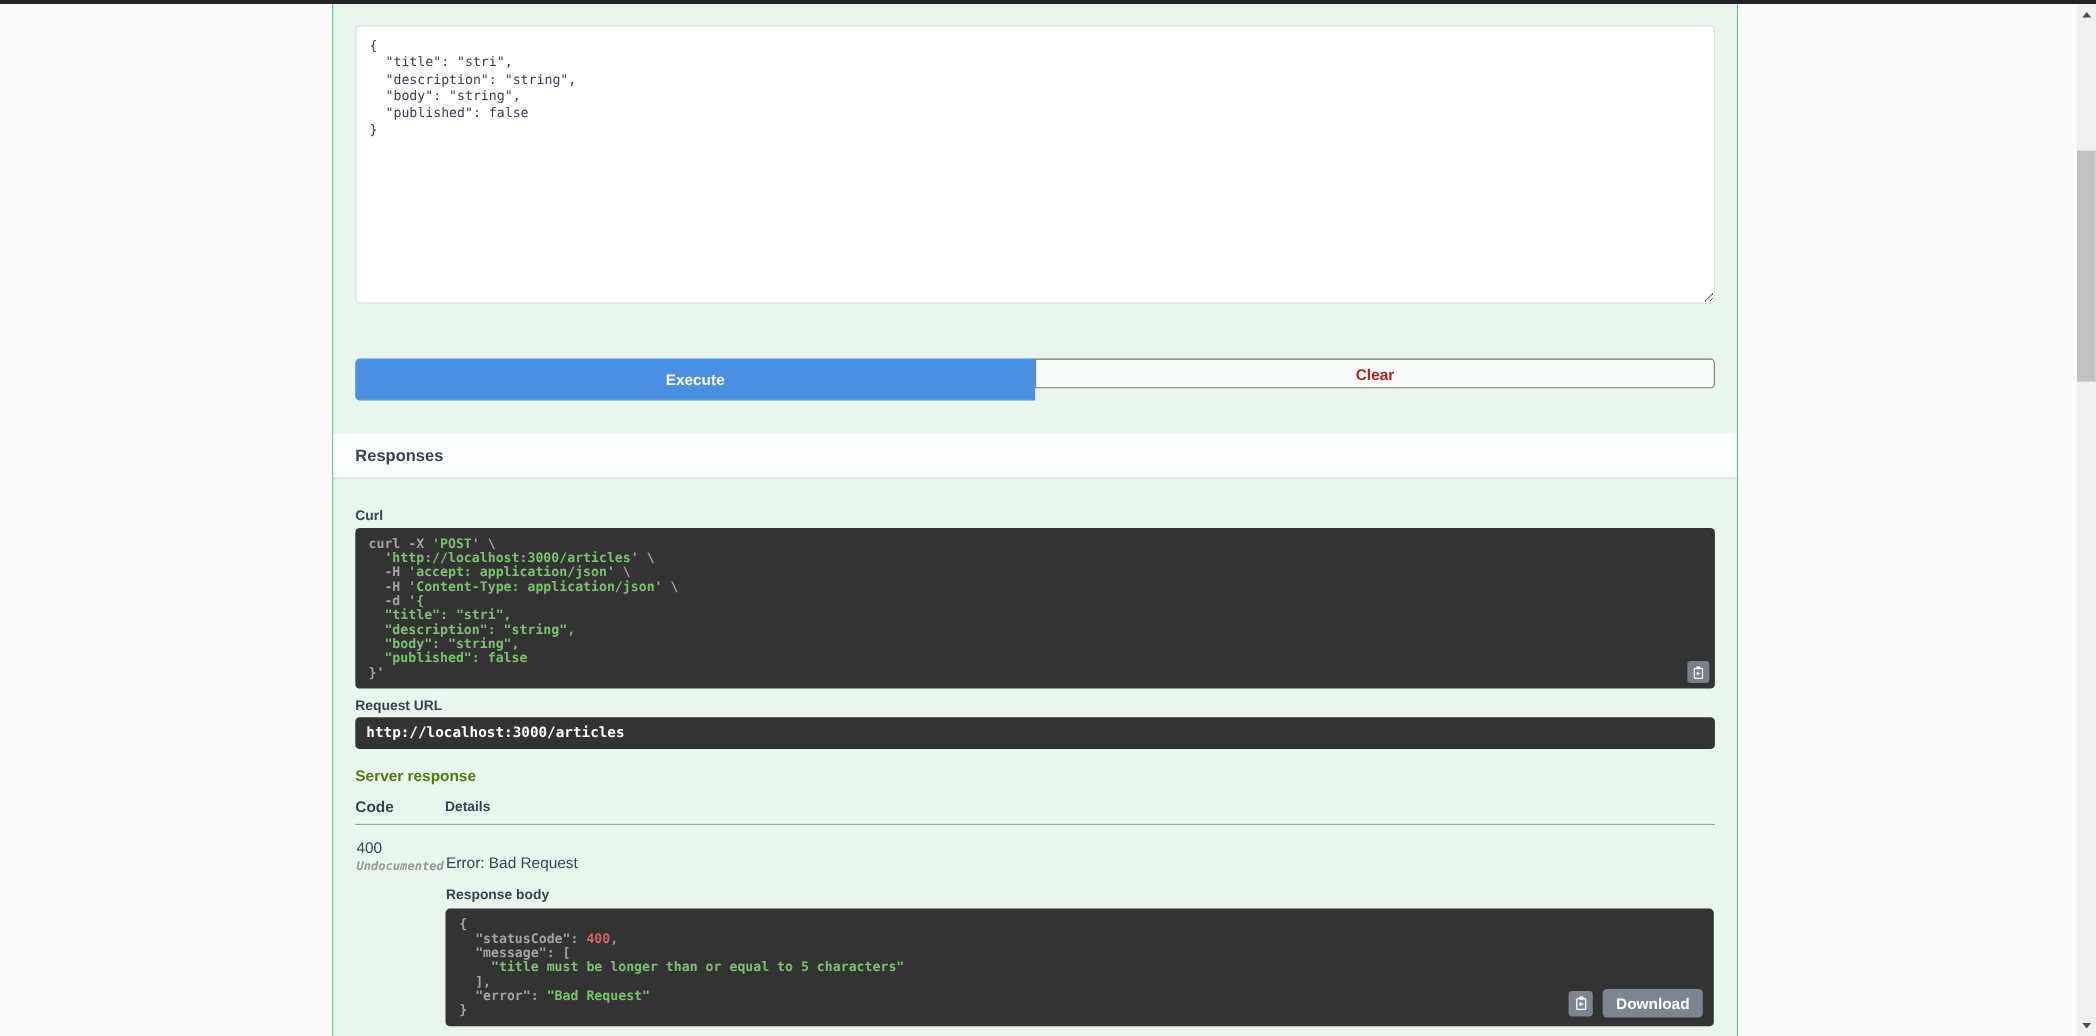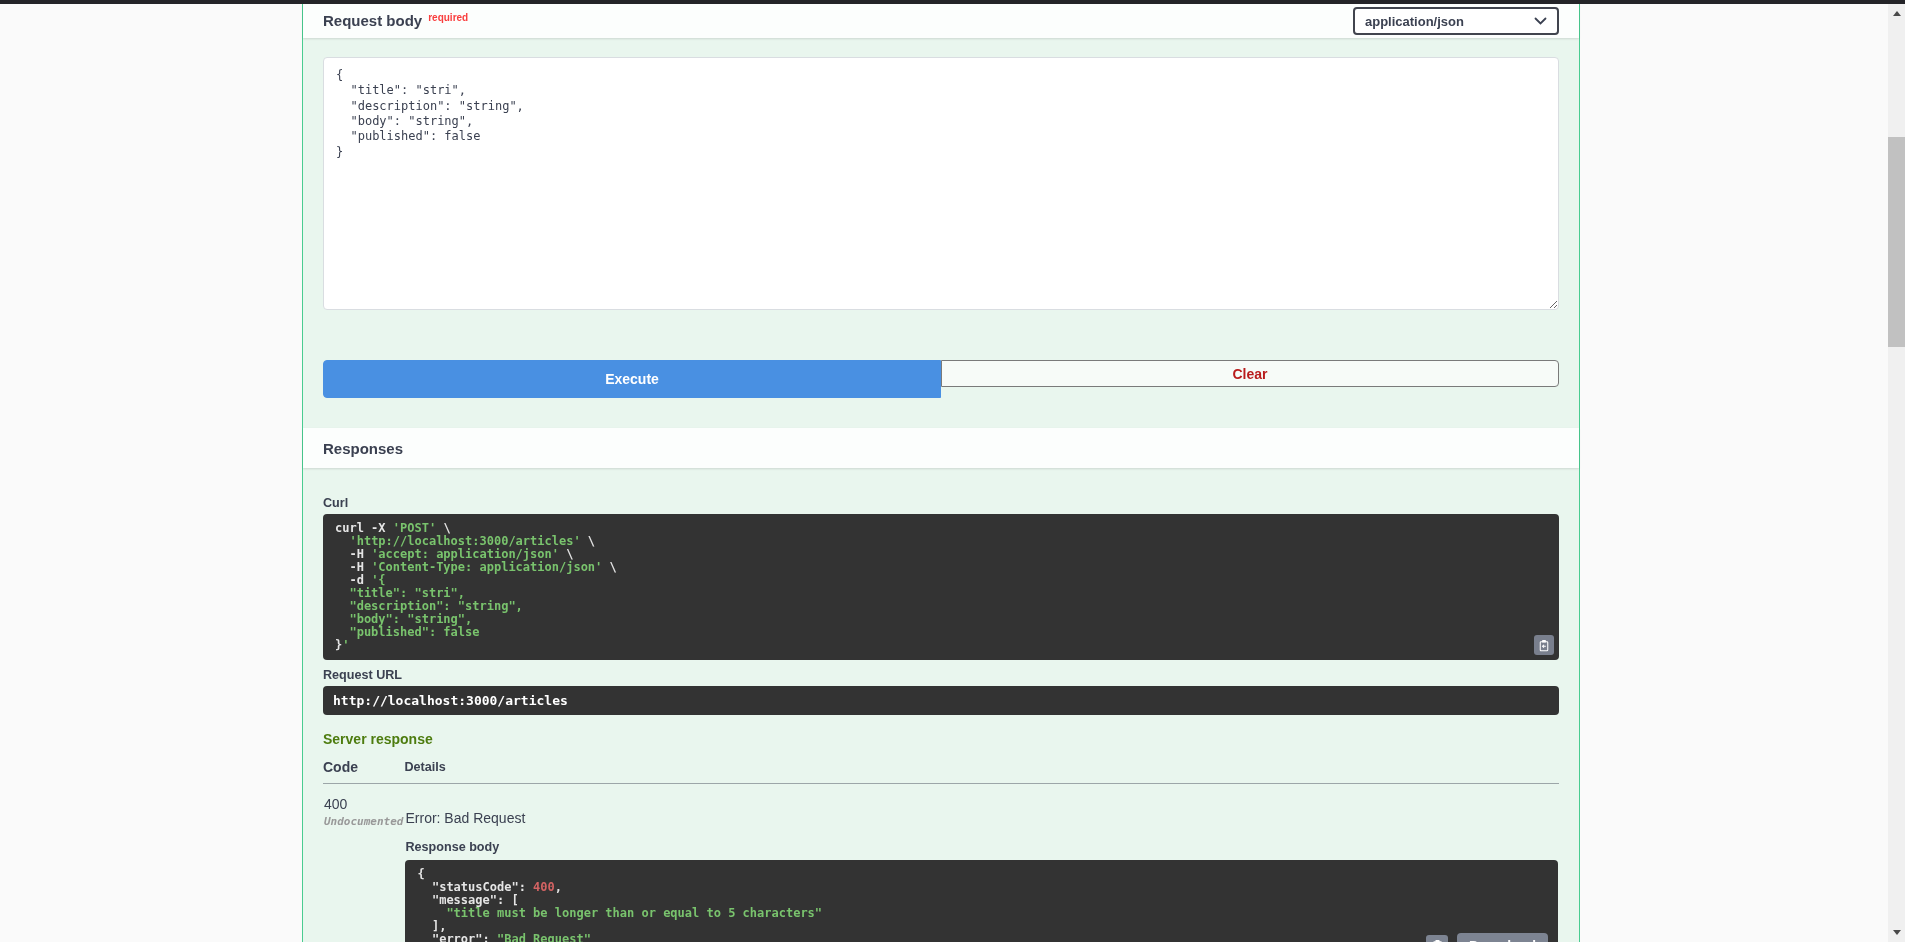--- a/index.html
+++ b/index.html
@@ -64,21 +64,21 @@
   .request-url-label { margin-top: 8px; }
 
   .code-block { position: relative; background: #333333; border-radius: 4px; }
   .code-block pre {
     margin: 0; padding: 8px 12px; overflow: hidden; white-space: pre;
     font-family: "DejaVu Sans Mono", monospace; font-size: 12px; line-height: 13px;
     font-weight: bold; color: #fff;
   }
   .curl-block pre { min-height: 142px; }
   .response-block pre { min-height: 99px; }
-  .tok-p { color: #e5e5e5; }
+  .tok-p { color: #a3a3a3; }
   .tok-s { color: #79c36d; }
   .tok-n { color: #d36363; }
 
   .copy-btn {
     position: absolute; right: 5px; bottom: 5px; width: 20px; height: 20px;
     background: rgba(125,132,146,.95); border: none; border-radius: 3px;
     display: flex; align-items: center; justify-content: center; cursor: pointer; padding: 0;
   }
 
   .request-url-pre {
@@ -126,33 +126,20 @@
   .scroll-thumb { position: absolute; left: 0; top: 137px; width: 17px; height: 210px; background: #c1c1c1; }
 </style>
 </head>
 <body>
 
 <div class="top-strip"></div>
 
 <div class="page">
   <div class="opblock">
 
-    <div class="section-header">
-      <div>
-        <h4 style="display:inline">Request body</h4><span class="required-badge">required</span>
-      </div>
-      <div class="content-type-select">
-        <span>application/json</span>
-        <span style="display:flex">
-          <svg width="13" height="9" viewBox="0 0 13 9">
-              <path d="M1.5 1.5 L6.5 6.5 L11.5 1.5" stroke="#3b4151" stroke-width="1.8" fill="none" stroke-linecap="round"></path>
-            </svg>
-        </span>
-      </div>
-    </div>
 
     <div class="body-section">
       <textarea class="body-editor" spellcheck="false" style="">{
   "title": "stri",
   "description": "string",
   "body": "string",
   "published": false
 }</textarea>
       <div class="execute-wrapper">
         <button class="btn-execute">Execute</button>

